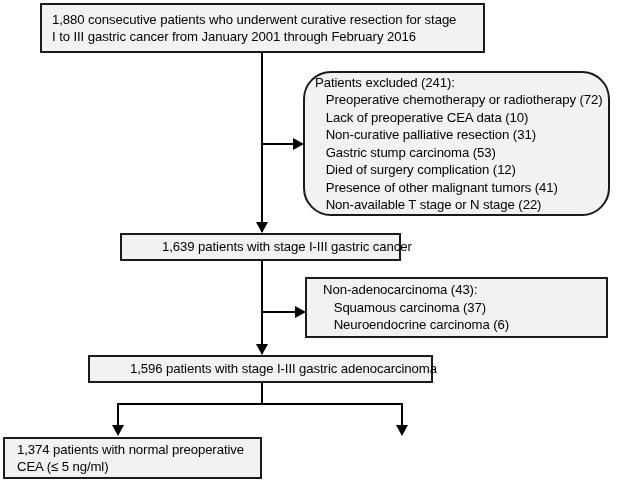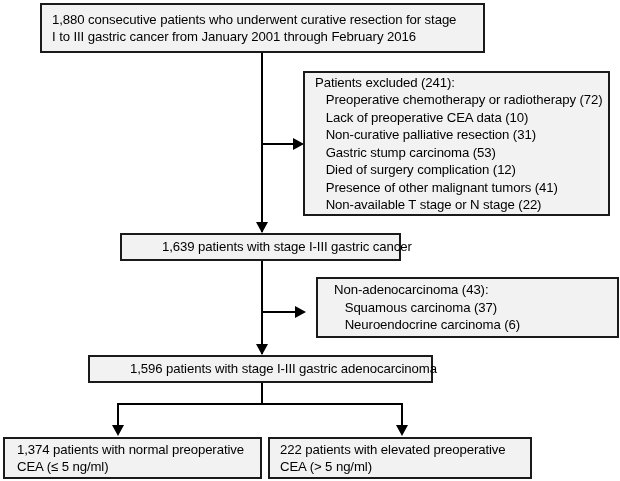--- a/index.html
+++ b/index.html
@@ -70,54 +70,50 @@
 </head>
 <body>
 
 <div id="flowchart">
 
   <div class="node pad-left" style="left:40px; top:3px; width:445px; height:50px;">
     <span class="txt">1,880 consecutive patients who underwent curative resection for stage
 I to III gastric cancer from January 2001 through February 2016</span>
   </div>
 
-  <div class="node pad-left" style="left:303px; top:71px; width:307px; height:145px;">
+  <div class="node pad-left" style="left:303px; top:71px; width:307px; height:145px;border-radius:28px;">
     <span class="txt">Patients excluded (241):
    Preoperative chemotherapy or radiotherapy (72)
    Lack of preoperative CEA data (10)
    Non-curative palliative resection (31)
    Gastric stump carcinoma (53)
    Died of surgery complication (12)
    Presence of other malignant tumors (41)
    Non-available T stage or N stage (22)</span>
   </div>
 
   <div class="node center-text" style="left:120px; top:233px; width:281px; height:28px;">
     <span class="txt">1,639 patients with stage I-III gastric cancer</span>
   </div>
 
-  <div class="node pad-left" style="left:316px; top:277px; width:303px; height:61px;padding-left:16px;">
+  <div class="node pad-left" style="left:305px; top:277px; width:303px; height:61px;padding-left:16px;">
     <span class="txt">Non-adenocarcinoma (43):
    Squamous carcinoma (37)
    Neuroendocrine carcinoma (6)</span>
   </div>
 
   <div class="node center-text" style="left:88px; top:355px; width:345px; height:28px;justify-content:center;">
     <span class="txt">1,596 patients with stage I-III gastric adenocarcinoma</span>
   </div>
 
   <div class="node pad-left" style="left:3px; top:437px; width:259px; height:42px;padding-left:12px;">
     <span class="txt">1,374 patients with normal preoperative
 CEA (≤ 5 ng/ml)</span>
   </div>
 
-  <div class="node pad-left" style="left:268px; top:437px; width:264px; height:42px;">
-    <span class="txt">222 patients with elevated preoperative
-CEA (&gt; 5 ng/ml)</span>
-  </div>
 
   <div class="vline" style="left:261px; top:53px; height:179px;"></div>
   <div class="arrow-down" style="left:256px; top:222px;"></div>
 
   <div class="hline" style="left:261px; top:143px; width:34px;"></div>
   <div class="arrow-right" style="left:293px; top:138px;"></div>
 
   <div class="vline" style="left:261px; top:261px; height:93px;"></div>
   <div class="arrow-down" style="left:256px; top:344px;"></div>
 

